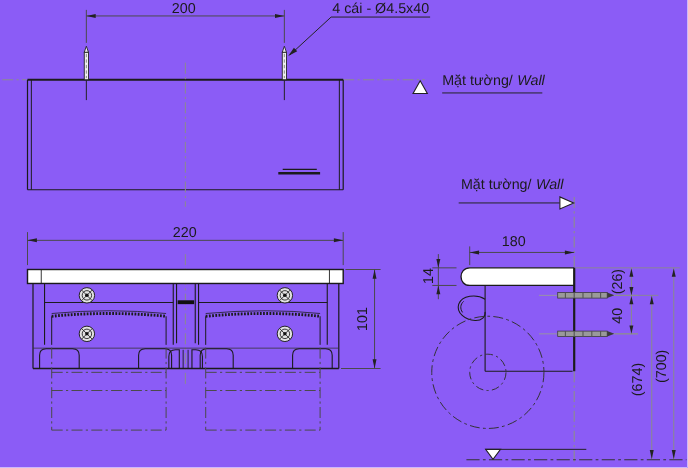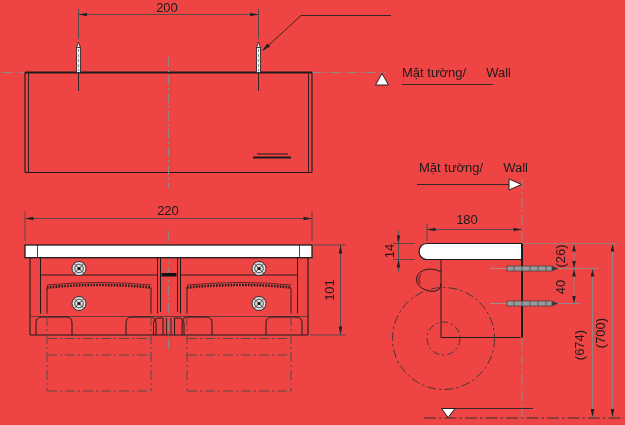--- a/index.html
+++ b/index.html
@@ -1,30 +1,30 @@
 <!DOCTYPE html>
 <html><head>
 <meta charset="utf-8">
 <style>
   html,body{margin:0;padding:0;background:#fff;}
   #canvas{
-    position:relative;width:625px;height:425px;background:#ef4444;overflow:hidden;
+    position:relative;width:625px;height:425px;background:#8b5cf6;overflow:hidden;
     font-family:"Liberation Sans","DejaVu Sans",sans-serif;color:#1b1b1b;
   }
   #canvas svg{position:absolute;left:0;top:0;}
   .lbl{
     position:absolute;font-size:13px;line-height:14px;color:#1b1b1b;
     white-space:nowrap;
   }
   .ctr{text-align:center;}
   .rot{
     width:40px;height:14px;text-align:center;
     transform:rotate(-90deg);transform-origin:center center;
   }
-  .it{margin-left:20px;}
+  .it{font-style:italic;margin-left:4px;}
 </style>
 </head>
 <body>
 
 <div id="canvas">
 
 <svg width="625" height="425" viewBox="0 0 625 425">
 
   <g stroke-linecap="butt">
 
@@ -279,20 +279,21 @@
     </g>
     <g>
       <line x1="441" y1="408.5" x2="533" y2="408.5" stroke="#222" stroke-width="0.9"></line>
       <polygon points="441.5,408.5 455,408.5 448.2,417.5" fill="#fff" stroke="#222" stroke-width="1"></polygon>
     </g>
   </g>
 </svg>
 
 <div class="lbl ctr" style="left:147px;top:1px;width:40px;">200</div>
 
+<div class="lbl" style="left:302px;top:1px;">4 cái - Ø4.5x40</div>
 
 <div class="lbl" style="left:402px;top:66px;"><span>Mặt tường/</span><span class="it">Wall</span></div>
 
 <div class="lbl ctr" style="left:148px;top:204px;width:40px;">220</div>
 
 <div class="lbl rot" style="left:310px;top:283px;">101</div>
 
 <div class="lbl" style="left:419px;top:161px;"><span>Mặt tường/</span><span class="it">Wall</span></div>
 
 <div class="lbl ctr" style="left:447px;top:213px;width:40px;">180</div>

